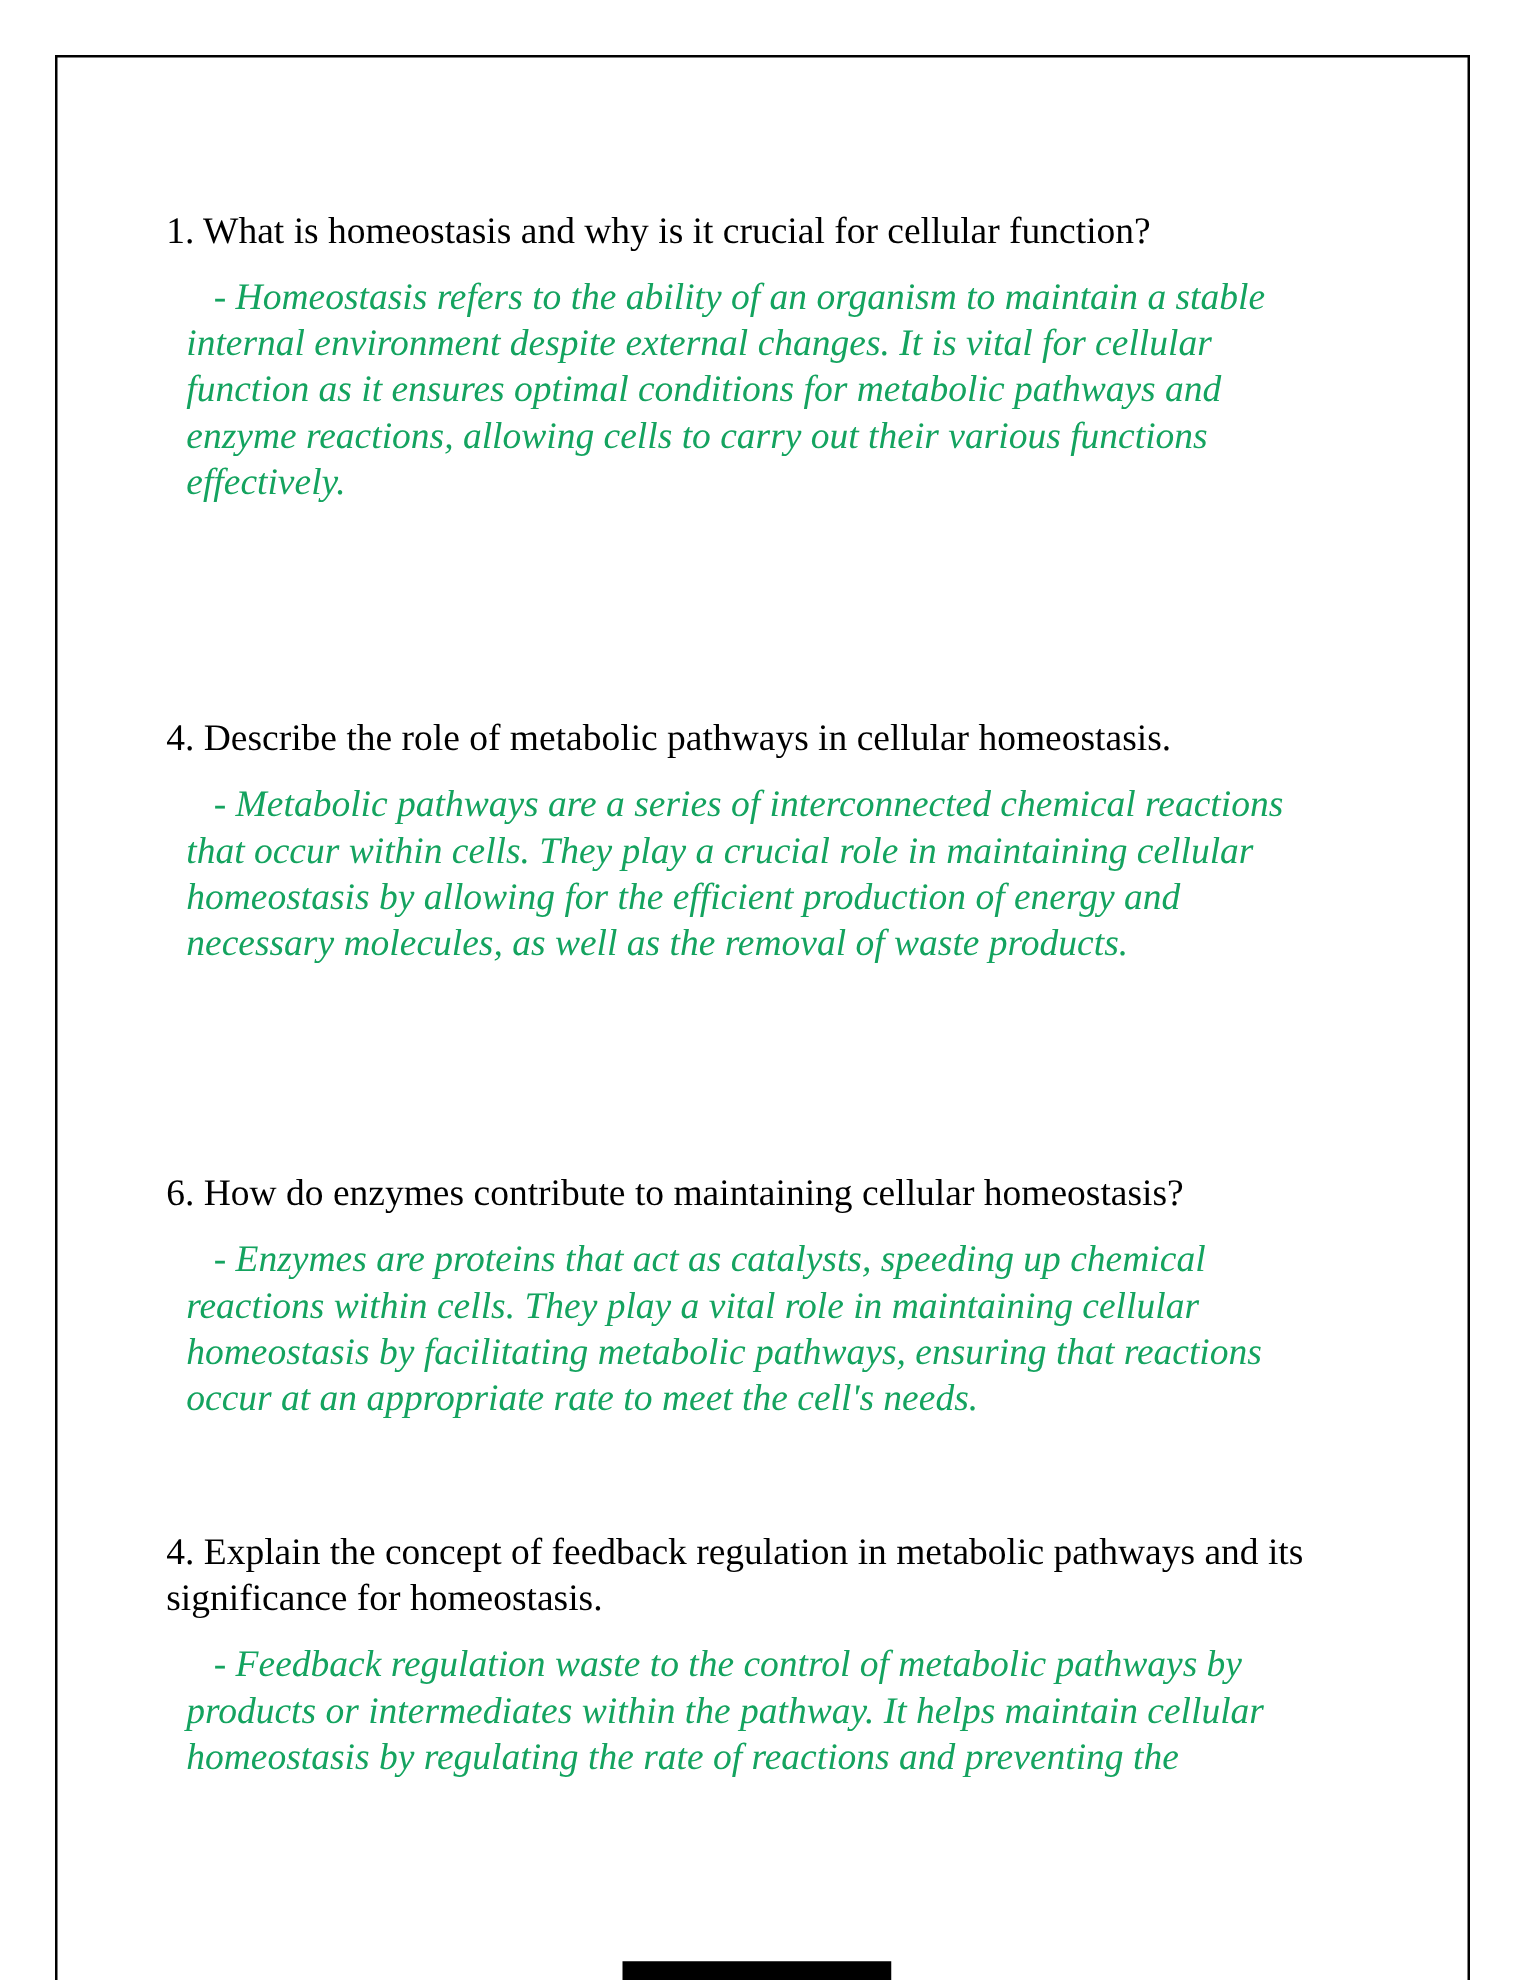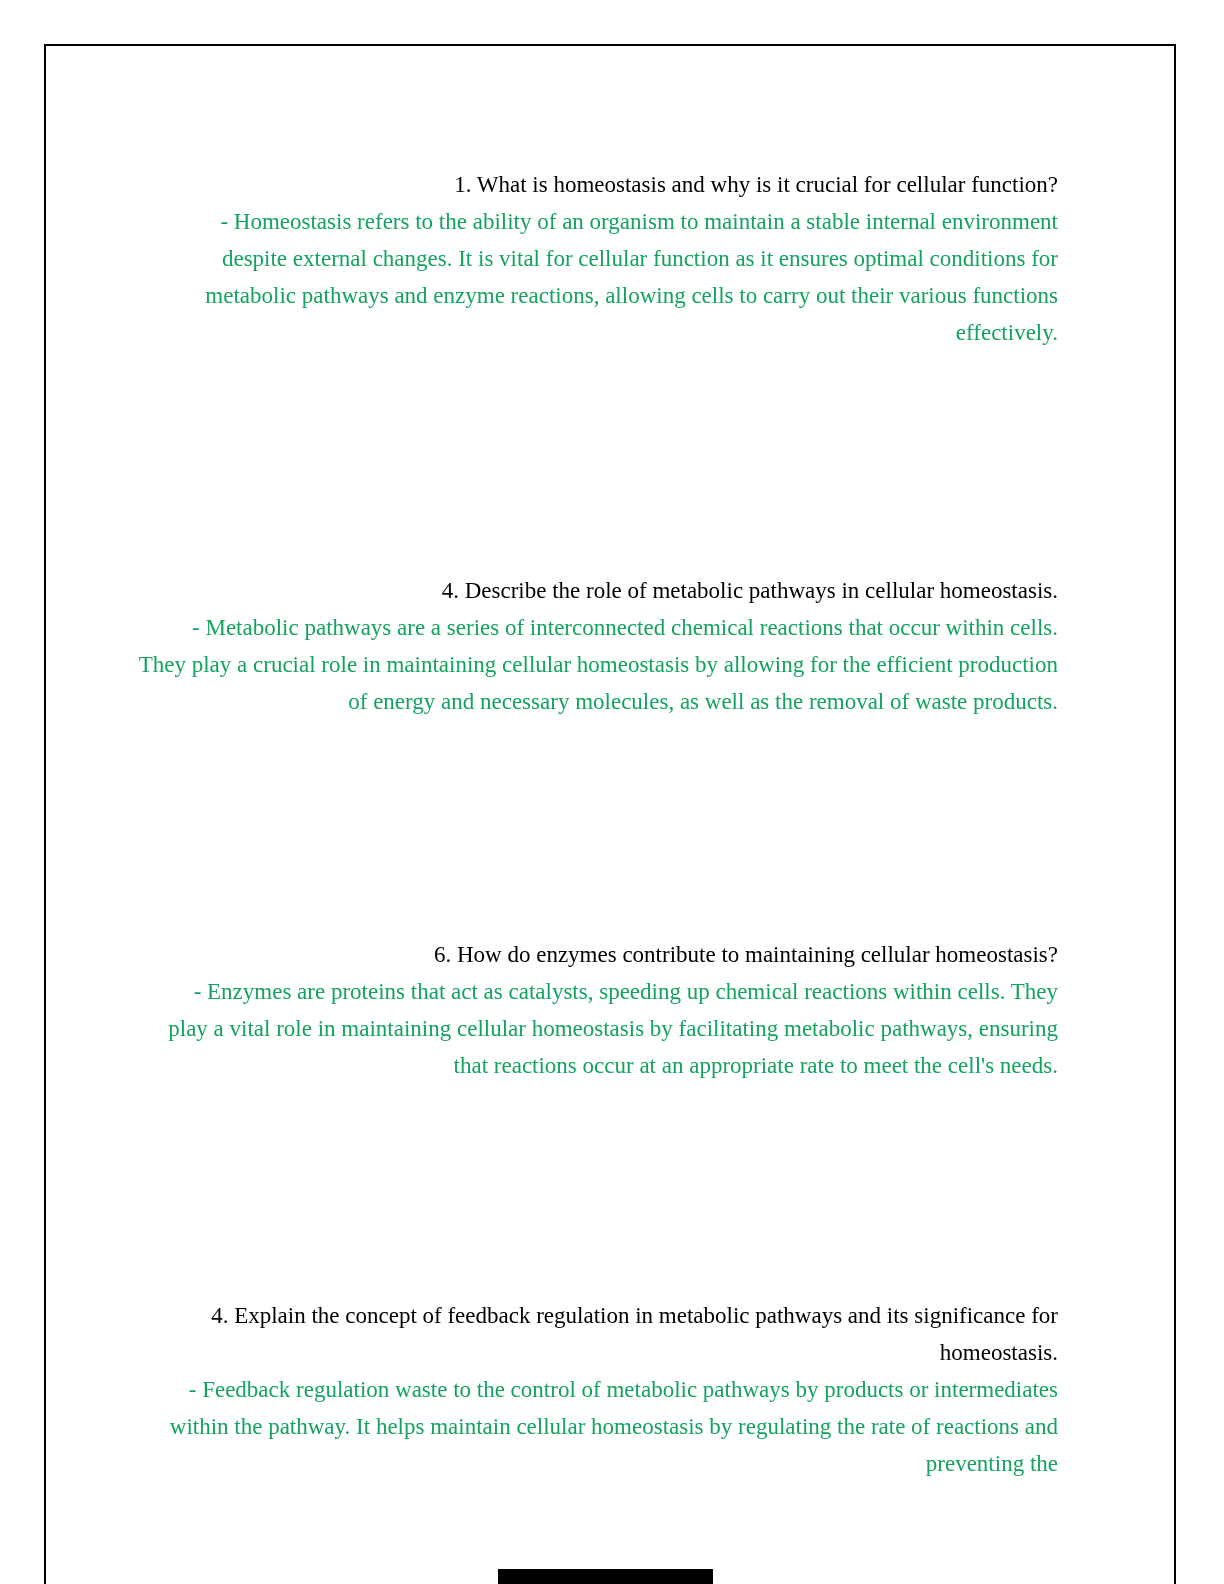--- a/index.html
+++ b/index.html
@@ -19,37 +19,37 @@
     height: 1600px; 
     border: 2px solid #000000;
     box-sizing: border-box;
     background: #ffffff;
   }
   .qa-block {
     position: absolute;
     left: 133px;
     width: 925px;
     font-family: "Liberation Serif", "DejaVu Serif", serif;
-    font-size: 23px;
+    font-size: 30px;
     line-height: 37px;
-    text-align: right;
   }
   .question {
     color: var(--color-question, #000000);
     margin: 0;
   }
   .answer {
     color: var(--color-answer, #14a35f);
-    margin: 0;
+    margin: 16px;
     text-indent: 22px;
+    font-style: italic;
   }
   #qa-0 { top: 166px; }
   #qa-1 { top: 572px; }
   #qa-2 { top: 936px; }
-  #qa-3 { top: 1297px; }
+  #qa-3 { top: 1223px; }
   .bottom-break-mark {
     position: absolute;
     left: 498px;
     top: 1569px;
     width: 215px;
     height: 15px;
     background: #000000;
   }
 </style>
 </head>

